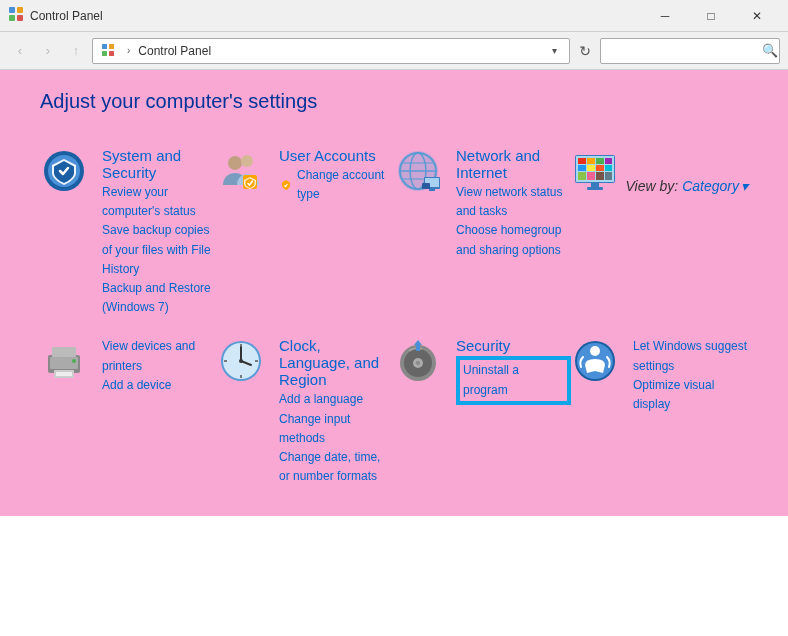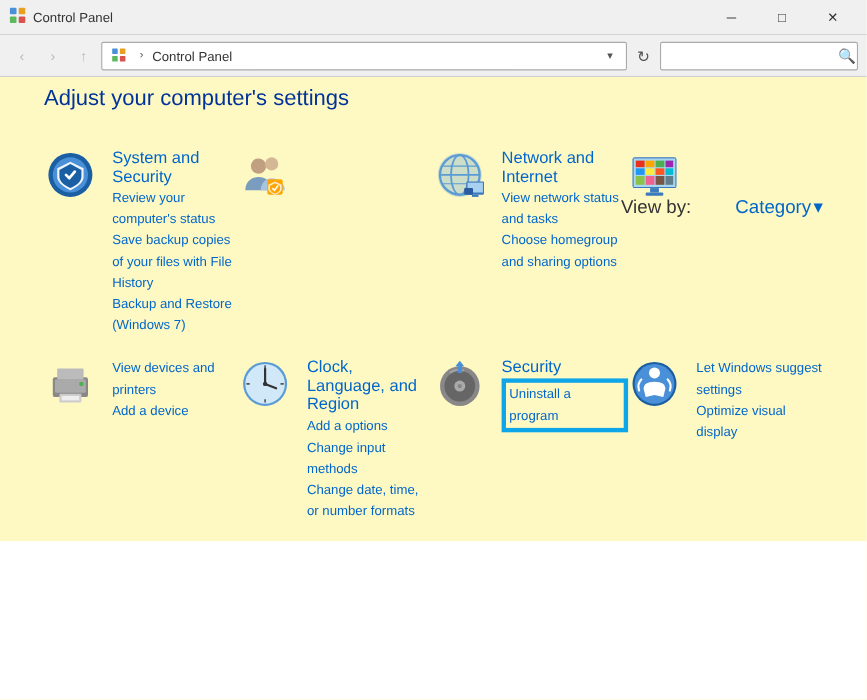--- a/index.html
+++ b/index.html
@@ -117,32 +117,32 @@
       color: #003399;
       font-weight: 300;
       margin-bottom: 24px;
     }
     .viewby {
       position: absolute;
       top: 108px;
       right: 40px;
       display: flex;
       align-items: center;
-      font-size: 17px;
+      font-size: 14px;
       color: #333;
       gap: 4px;
+      font-style: italic;
     }
     .viewby-label { color: #333; }
     .viewby-value {
       color: #0066cc;
       cursor: pointer;
       display: flex;
       align-items: flex-end;
       gap: 2px;
-      margin-left: 36px;
     }
 
     .categories-grid {
       display: grid;
       grid-template-columns: 1fr 1fr 1fr 1fr;
       gap: 0;
     }
 
     .category-item {
       display: flex;
@@ -212,21 +212,21 @@
     <span style="flex:1"></span>
     <span style="color:#555;font-size:10px;margin-right:4px;">▾</span>
   </div>
   <div class="address-refresh">↻</div>
   <div class="search-field">
     <input class="search-input" type="text" placeholder="" style="">
     <span class="search-icon-btn">🔍</span>
   </div>
 </div>
 
-<div style="position:relative; padding: 8px 40px; background:#fef9c3;">
+<div style="position:relative; padding: 20px 40px; background:#f9a8d4;">
   <h1 class="page-title">Adjust your computer's settings</h1>
 
   <div class="viewby">
     <span class="viewby-label">View by:</span>
     <span class="viewby-value">
       <span>Category</span>
       <span>▾</span>
     </span>
   </div>
 
@@ -257,20 +257,30 @@
           <circle cx="18" cy="16" r="7" fill="#c0a080"></circle>
           <path d="M6 38 C6 30 12 26 18 26 C24 26 30 30 30 38" fill="#7a9cbf"></path>
           <circle cx="30" cy="14" r="6" fill="#d4b896"></circle>
           <path d="M20 38 C20 31 25 27 30 27 C35 27 42 31 42 38" fill="#a8c4e0"></path>
 
           <rect x="26" y="28" width="14" height="14" rx="2" fill="#ffa500"></rect>
           <path d="M33 30 L39 33 L39 37 C39 40 33 42 33 42 C33 42 27 40 27 37 L27 33 Z" fill="#fff" opacity="0.8"></path>
           <path d="M33 31.5 L37.5 33.8 L37.5 37 C37.5 39.5 33 41 33 41 C33 41 28.5 39.5 28.5 37 L28.5 33.8 Z" fill="#ffa500"></path>
           <path d="M31 36.5 L32.5 38 L35.5 34" stroke="#fff" stroke-width="1.5" fill="none" stroke-linecap="round"></path>
         </svg>
+      </div>
+      <div class="category-text">
+        <div class="category-title">User Accounts</div>
+        <span class="category-link" style="display:flex;align-items:center;gap:4px;">
+          <svg width="14" height="14" viewBox="0 0 14 14" style="flex-shrink:0;">
+            <path d="M7 2 L11 4.5 L11 7.5 C11 10 7 12 7 12 C7 12 3 10 3 7.5 L3 4.5 Z" fill="#ffa500"></path>
+            <path d="M5.5 7.5 L6.5 8.5 L8.5 6" stroke="#fff" stroke-width="1.2" fill="none"></path>
+          </svg>
+          <span>Change account type</span>
+        </span>
       </div>
     </div>
 
     <div class="category-item">
       <div class="category-icon">
         <svg width="48" height="48" viewBox="0 0 48 48">
           <circle cx="24" cy="24" r="20" fill="#5b9bd5" opacity="0.3"></circle>
           <circle cx="24" cy="24" r="18" fill="none" stroke="#5b9bd5" stroke-width="2"></circle>
           <ellipse cx="24" cy="24" rx="8" ry="18" fill="none" stroke="#5b9bd5" stroke-width="1.5"></ellipse>
           <line x1="6" y1="24" x2="42" y2="24" stroke="#5b9bd5" stroke-width="1.5"></line>
@@ -346,21 +356,21 @@
           <line x1="24" y1="24" x2="34" y2="28" stroke="#333" stroke-width="2" stroke-linecap="round"></line>
 
           <line x1="24" y1="7" x2="24" y2="10" stroke="#555" stroke-width="1.5"></line>
           <line x1="24" y1="38" x2="24" y2="41" stroke="#555" stroke-width="1.5"></line>
           <line x1="7" y1="24" x2="10" y2="24" stroke="#555" stroke-width="1.5"></line>
           <line x1="38" y1="24" x2="41" y2="24" stroke="#555" stroke-width="1.5"></line>
         </svg>
       </div>
       <div class="category-text">
         <div class="category-title">Clock, Language, and Region</div>
-        <span class="category-link">Add a options</span>
+        <span class="category-link">Add a language</span>
         <span class="category-link">Change input methods</span>
         <span class="category-link">Change date, time, or number formats</span>
       </div>
     </div>
 
     <div class="category-item">
       <div class="category-icon">
         <svg width="48" height="48" viewBox="0 0 48 48">
 
           <circle cx="24" cy="26" r="18" fill="#888"></circle>

